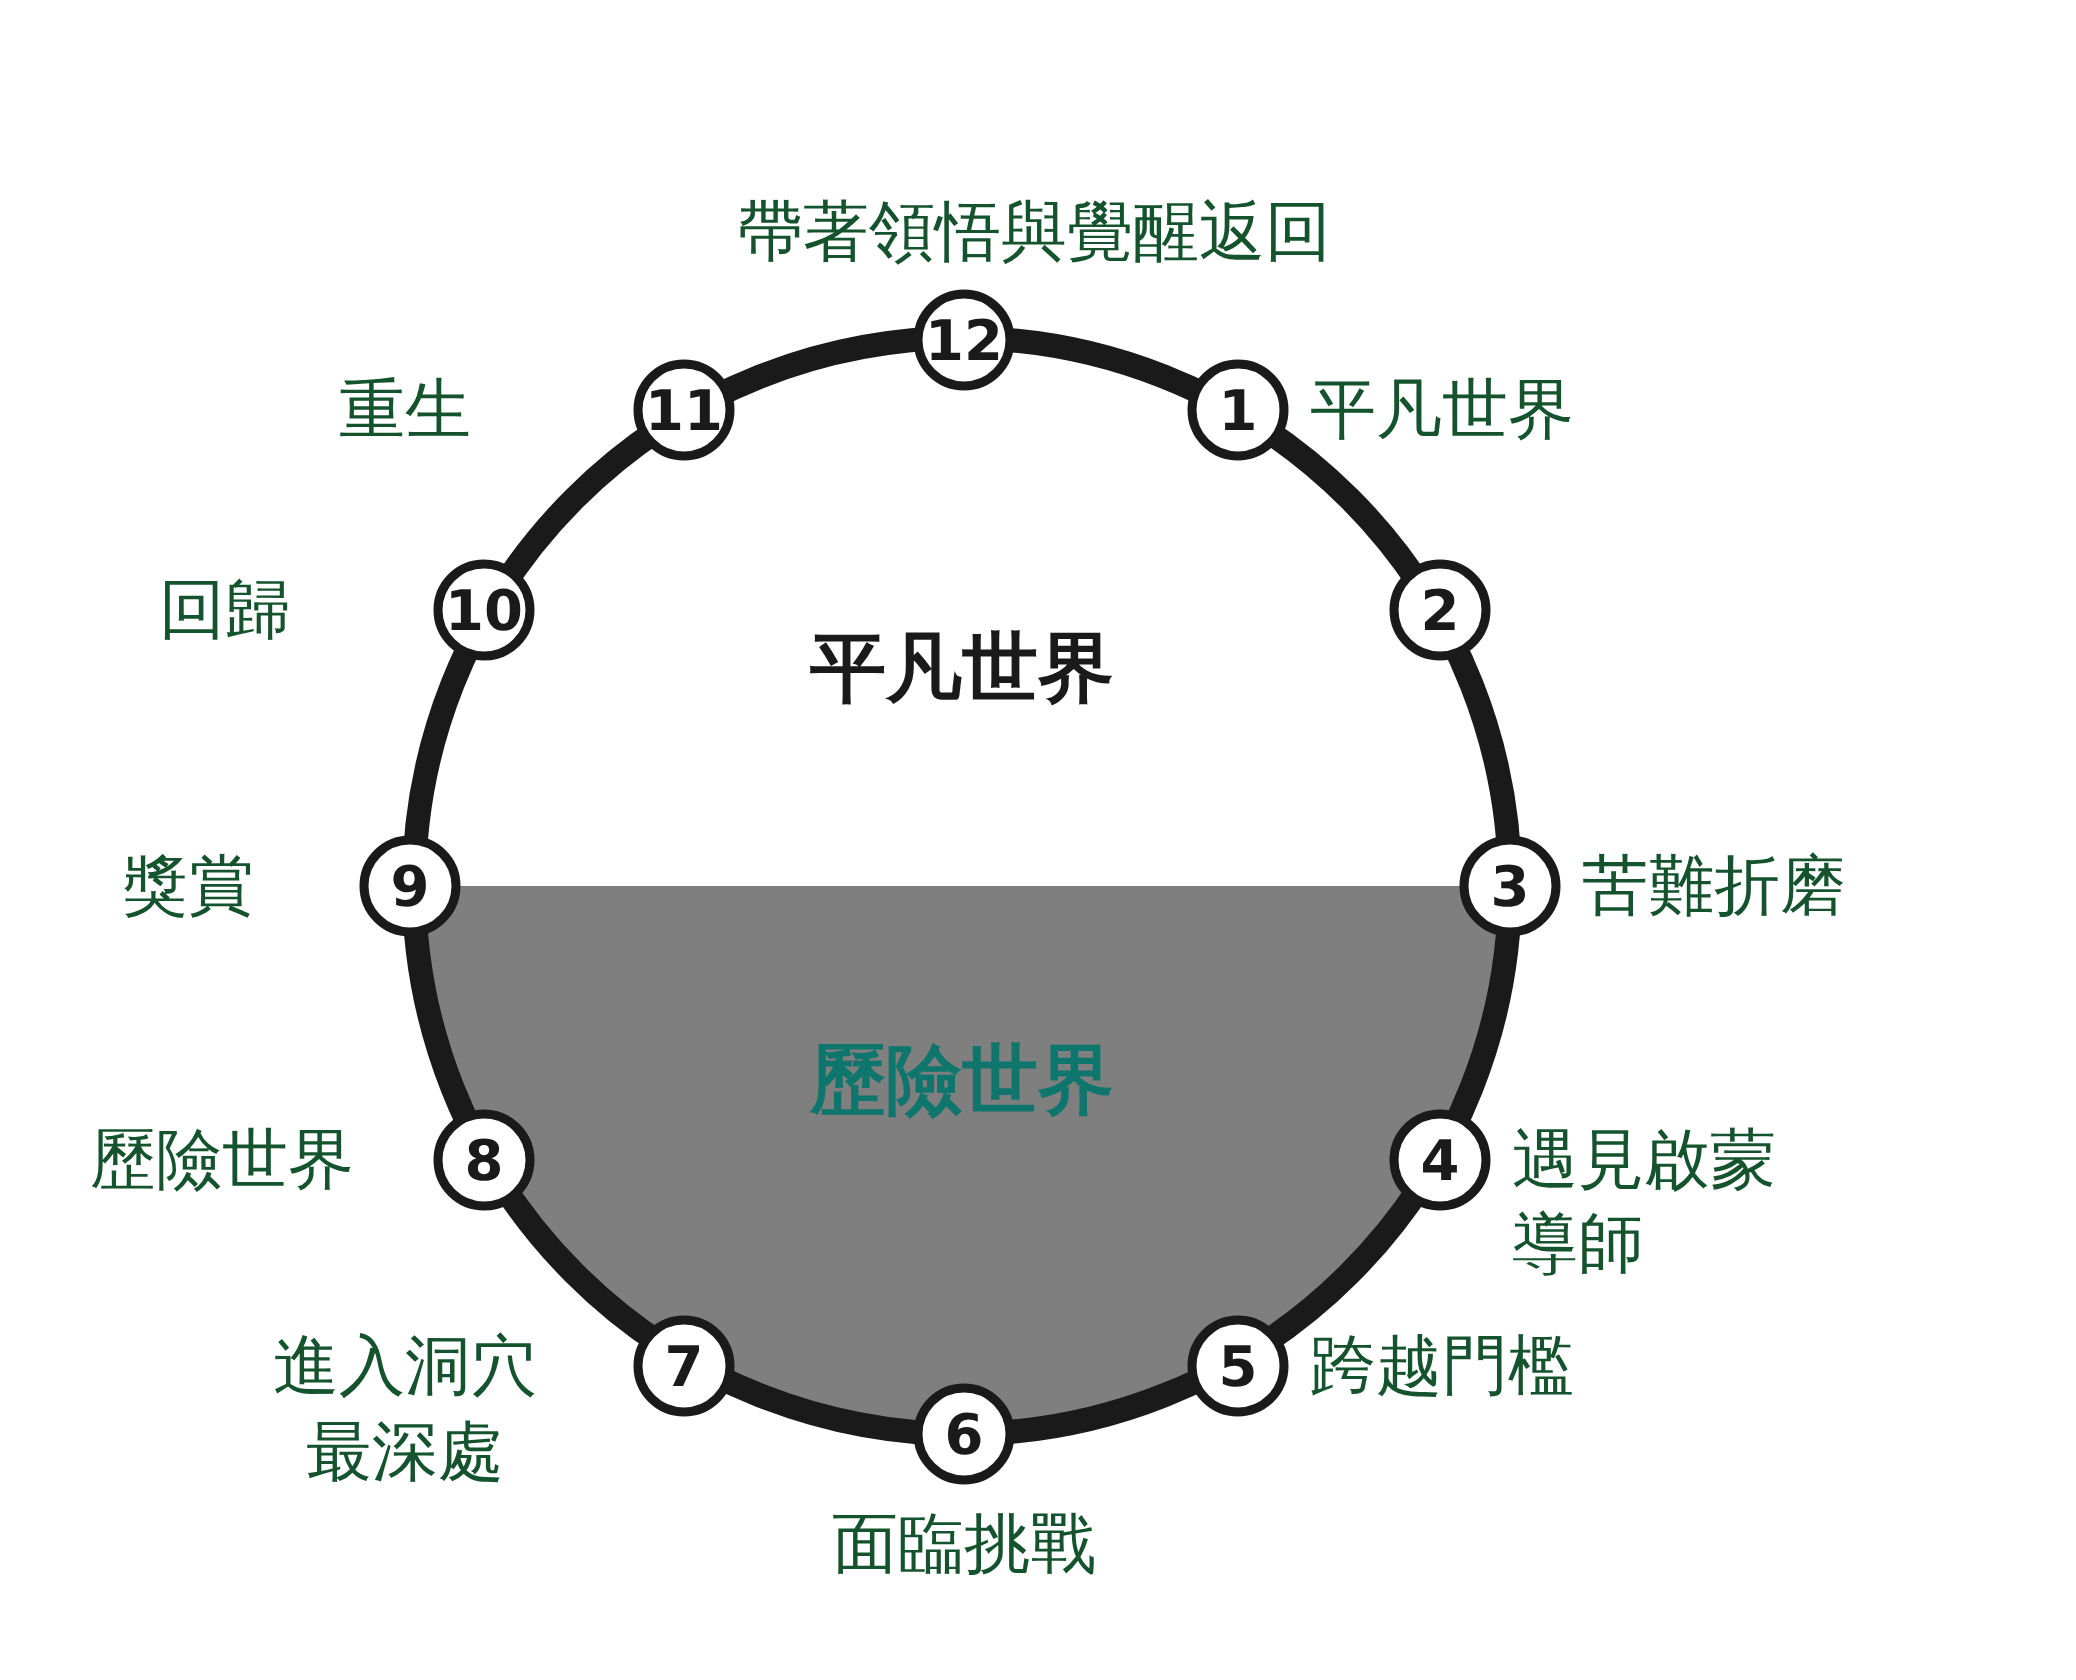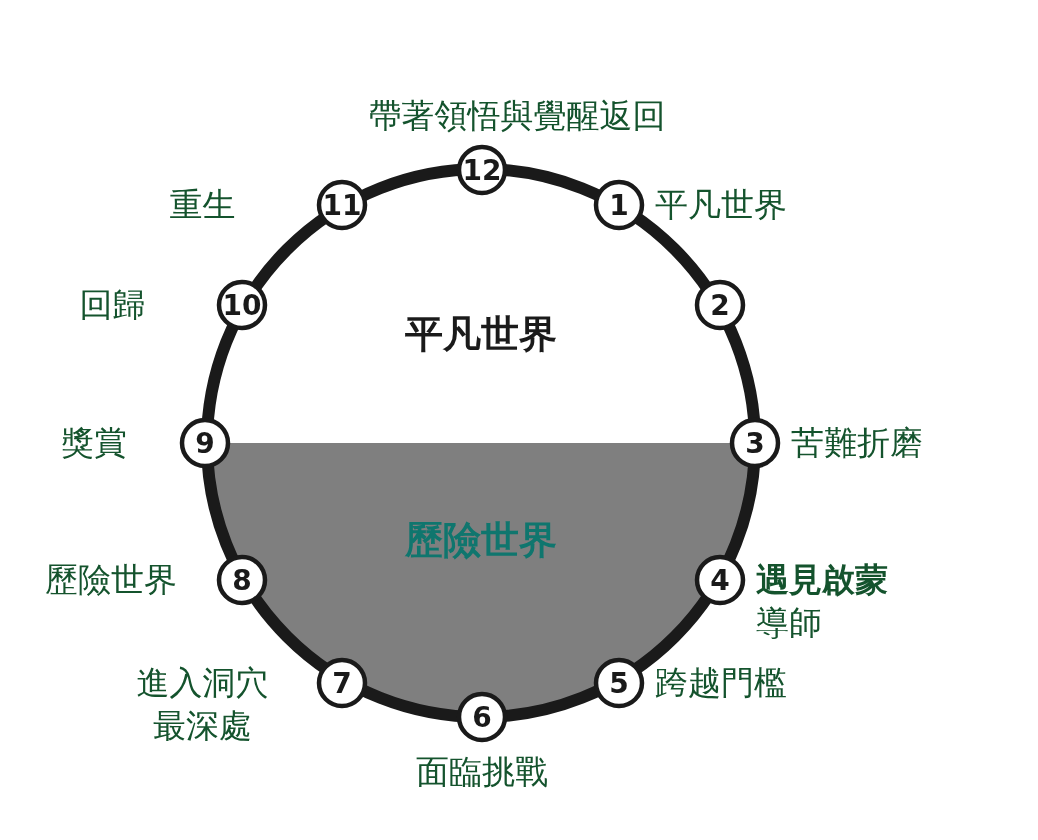--- a/index.html
+++ b/index.html
@@ -81,21 +81,21 @@
   </svg>
 
   
   <div class="world-label" style="left:331px; top:312px; color:#1a1a1a;">平凡世界</div>
   <div class="world-label" style="left:331px; top:518px; color:#0f766e;">歷險世界</div>
 
   
   <div class="label center" style="left:380px; top:96px; width:510px; margin-left:-118px;">帶著領悟與覺醒返回</div>
   <div class="label right" style="left:655px; top:185px;">平凡世界</div>
   <div class="label right" style="left:791px; top:423px;">苦難折磨</div>
-  <div class="label right" style="left:756px; top:560px;font-weight:bold;">遇見啟蒙</div>
+  <div class="label right" style="left:756px; top:560px;">遇見啟蒙</div>
   <div class="label right" style="left:756px; top:603px;font-family:Liberation Serif, serif;">導師</div>
   <div class="label right" style="left:655px; top:663px;">跨越門檻</div>
   <div class="label left" style="left:100px; top:663px; width:205px;">進入洞穴</div>
   <div class="label center" style="left:402px; top:752px; width:160px;">面臨挑戰</div>
   <div class="label left" style="left:100px; top:706px; width:205px;">最深處</div>
   <div class="label left" style="left:20px; top:560px; width:182px;">歷險世界</div>
   <div class="label left" style="left:20px; top:423px; width:148px;">獎賞</div>
   <div class="label left" style="left:20px; top:285px; width:185px;">回歸</div>
   <div class="label left" style="left:100px; top:185px; width:205px;">重生</div>
 </div>

